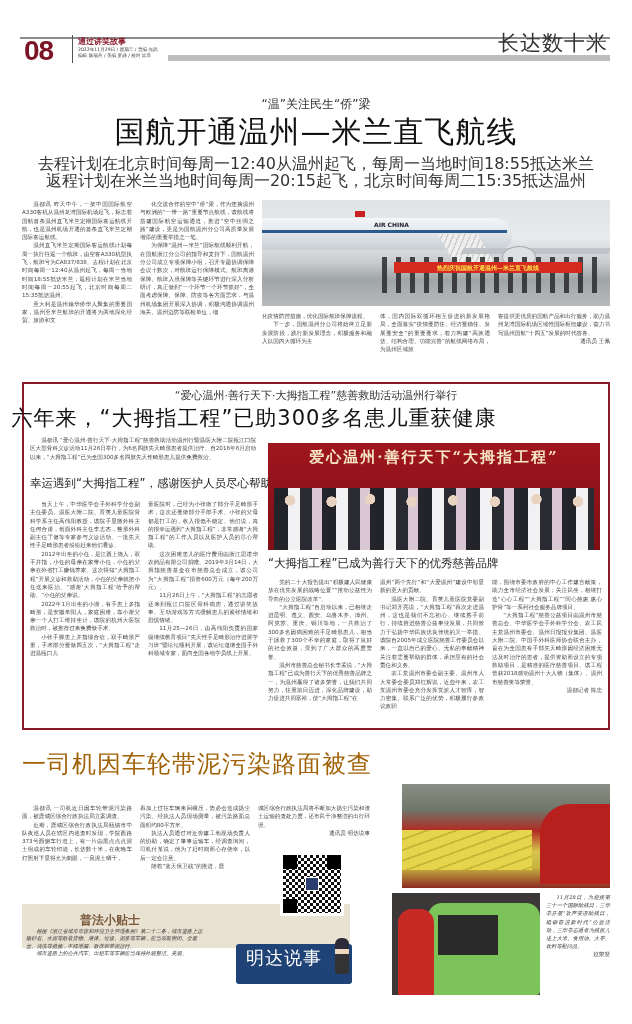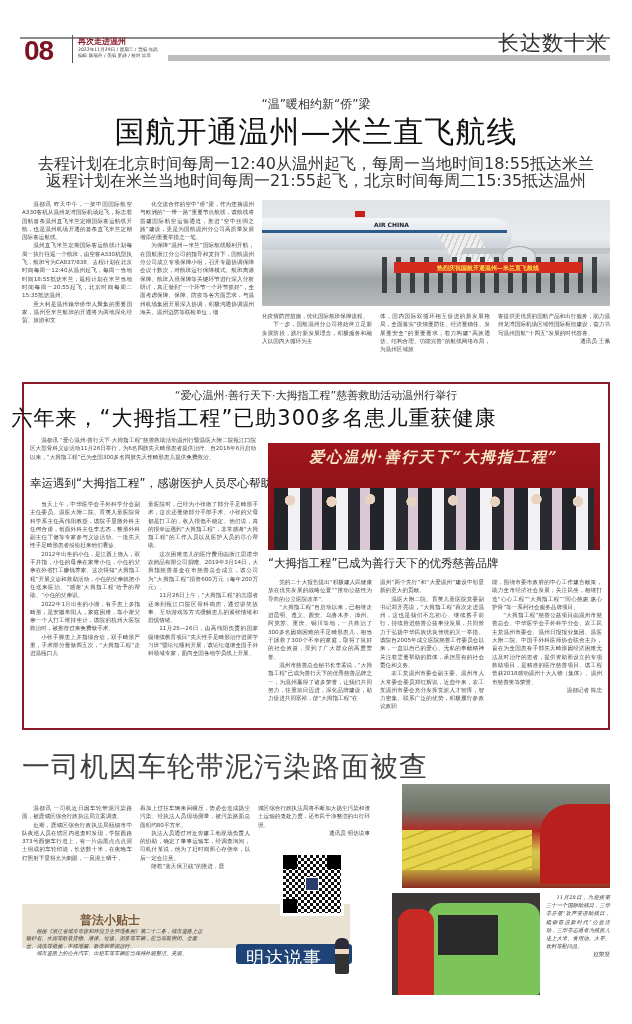--- a/index.html
+++ b/index.html
@@ -36,78 +36,78 @@
   .plane-flag { position: absolute; left: 93px; top: 11px; width: 10px; height: 6px; background: #c9211e; }
   .banner-red { position: absolute; left: 132px; top: 62px; width: 188px; height: 11px; background: #d52b1e; color: #ffe24a; font-size: 6px; font-weight: bold; text-align: center; line-height: 11px; }
   .people-row { position: absolute; left: 120px; top: 57px; width: 220px; height: 36px; background: repeating-linear-gradient(90deg, #2a2a2e 0 5px, transparent 5px 14px); opacity: .85; }
 
   .box2 { position: absolute; left: 22px; top: 382px; width: 588px; height: 348px; border: 2px solid #8a1a2a; }
   .kicker2 { position: absolute; left: 0; width: 632px; top: 388px; text-align: center; font-size: 11px; color: #333; }
   .headline2 { position: absolute; left: 0; width: 508px; top: 404px; text-align: center; font-size: 21px; color: #111; letter-spacing: 1px; }
   .subhead2 { position: absolute; font-size: 11.5px; color: #222; white-space: nowrap; }
 
   .charity-photo { left: 268px; top: 443px; width: 332px; height: 107px; background: linear-gradient(#a0161e, #7d0f15); }
-  .charity-title { position: absolute; left: 0; width: 100%; top: 5px; text-align: center; font-family: "DejaVu Serif", serif; font-style: italic; font-size: 15px; color: #f6e7c7; font-weight: bold; letter-spacing: 2px; }
+  .charity-title { position: absolute; left: 0; width: 100%; top: 5px; text-align: center; font-family: "DejaVu Serif", serif; font-size: 15px; color: #f6e7c7; font-weight: bold; letter-spacing: 2px; }
   .charity-sub { position: absolute; left: 0; width: 100%; top: 27px; text-align: center; font-size: 7px; color: #fff3d4; font-weight: bold; letter-spacing: 1px; }
   .charity-crowd { position: absolute; left: 6px; bottom: 0; width: 320px; height: 62px; background:
       radial-gradient(circle at 5% 20%, #e8d3c0 0 5px, transparent 5.5px),
       radial-gradient(circle at 18% 22%, #e8d3c0 0 5px, transparent 5.5px),
       radial-gradient(circle at 30% 18%, #e8d3c0 0 5px, transparent 5.5px),
       radial-gradient(circle at 43% 22%, #e8d3c0 0 5px, transparent 5.5px),
       radial-gradient(circle at 56% 20%, #e8d3c0 0 5px, transparent 5.5px),
       radial-gradient(circle at 69% 22%, #e8d3c0 0 5px, transparent 5.5px),
       radial-gradient(circle at 82% 18%, #e8d3c0 0 5px, transparent 5.5px),
       radial-gradient(circle at 95% 22%, #e8d3c0 0 5px, transparent 5.5px),
       repeating-linear-gradient(90deg, #23232a 0 14px, #f1f1f3 14px 26px, #2a2a33 26px 38px, #d9c7d4 38px 48px); }
 
-  .headline3 { position: absolute; left: 22px; top: 748px; font-size: 28px; color: #404040; letter-spacing: 1px; }
+  .headline3 { position: absolute; left: 22px; top: 748px; font-size: 24px; color: #a16207; letter-spacing: 1px; }
 
   .qr { position: absolute; left: 280px; top: 852px; width: 64px; height: 64px; background: #fff; padding: 3px; }
   .qr-inner { width: 100%; height: 100%; background:
       linear-gradient(#000,#000) 0 0/14px 14px no-repeat,
       linear-gradient(#000,#000) 100% 0/14px 14px no-repeat,
       linear-gradient(#000,#000) 0 100%/14px 14px no-repeat,
       repeating-conic-gradient(#111 0 25%, #fff 0 50%) 0 0/6px 6px; position: relative; }
   .qr-logo { position: absolute; left: 22px; top: 22px; width: 14px; height: 14px; background: #2c3e6e; border: 1px solid #fff; }
 
   .tips-box { position: absolute; left: 22px; top: 904px; width: 328px; height: 44px; background: #e9e1d2; }
   .tips-title { position: absolute; left: 80px; top: 912px; font-size: 12px; font-weight: bold; color: #7a5a3a; }
   .tips-text { position: absolute; left: 26px; top: 928px; width: 178px; font-family: "DejaVu Serif", serif; font-style: italic; font-size: 5.2px; line-height: 7.4px; color: #333; }
-  .mingda-logo { position: absolute; left: 236px; top: 944px; width: 116px; height: 20px; background: #1f4376; border-radius: 3px; color: #fff; font-size: 18px; line-height: 28px; padding-left: 10px; letter-spacing: 1px; }
+  .mingda-logo { position: absolute; left: 236px; top: 944px; width: 116px; height: 40px; background: #1f4376; border-radius: 3px; color: #fff; font-size: 18px; line-height: 28px; padding-left: 10px; letter-spacing: 1px; }
   .mingda-figure { position: absolute; left: 335px; top: 938px; width: 14px; height: 36px; background: linear-gradient(#2b2b3a 0 30%, #f0d9bf 30% 45%, #333 45%); border-radius: 6px 6px 2px 2px; }
 
   .market-photo { left: 402px; top: 784px; width: 208px; height: 104px; background: linear-gradient(180deg, #8a8f85 0%, #6f7568 25%, #b32a24 45%, #d7c44d 65%, #c8b540 80%, #8b2a23 100%); }
   .rice-bags { position: absolute; left: 0; top: 46px; width: 130px; height: 40px; background: repeating-linear-gradient(160deg, #e6d54c 0 8px, #c9b838 8px 10px); }
   .vol-red { position: absolute; right: 0; top: 20px; width: 70px; height: 80px; background: #b8201e; border-radius: 30px 0 0 0; }
   .car-photo { left: 392px; top: 893px; width: 148px; height: 102px; background: #3d3838; }
   .car-body { position: absolute; left: 36px; top: 10px; width: 112px; height: 92px; background: #7cc35a; border-radius: 14px 14px 4px 4px; }
   .car-window { position: absolute; left: 46px; top: 22px; width: 60px; height: 40px; background: #2a2a2a; }
   .person-red { position: absolute; left: 6px; top: 16px; width: 36px; height: 86px; background: #c72a25; border-radius: 14px 14px 0 0; }
   .car-caption { position: absolute; left: 546px; top: 893px; width: 64px; font-family: "DejaVu Serif", serif; font-style: italic; font-size: 5.2px; line-height: 8.2px; color: #333; text-align: justify; }
 </style>
 </head>
 <body>
 
 <div class="topline"></div>
 <div class="masthead">
   <div class="page-num">08</div>
   <div class="mast-divider"></div>
-  <div class="paper-name">再次走进温州</div>
+  <div class="paper-name">通过讲笑故事</div>
   <div class="paper-meta">
     <div>2022年11月29日 / 星期二 / 责编 光武</div>
     <div>编辑 陈瑞丹 / 美编 罗静 / 校对 涂幸</div>
   </div>
   <div class="mast-bar"></div>
   <div class="section-title">长达数十米</div>
 </div>
 
-<div class="kicker1">“温”暖相约新“侨”梁</div>
+<div class="kicker1">“温”关注民生“侨”梁</div>
 <div class="headline1">国航开通温州—米兰直飞航线</div>
 <div class="subhead1 a">去程计划在北京时间每周一12:40从温州起飞，每周一当地时间18:55抵达米兰</div>
-<div class="subhead1 b">返程计划在米兰当地时间每周一21:55起飞，北京时间每周二15:35抵达温州</div>
+<div class="subhead1 b">返程计划在米兰当地时间每周一20:15起飞，北京时间每周二15:35抵达温州</div>
 
 <div class="col" style="left:22px; top:200px; width:110px; height:176px;">
   <p>温都讯 昨天中午，一架中国国际航空A330客机从温州龙湾国际机场起飞，标志着国航首条温州直飞米兰定期国际客运航线开航，也是温州机场开通的首条直飞米兰定期国际客运航线。</p>
   <p>温州直飞米兰定期国际客运航线计划每周一执行往返一个航班，由空客A330机型执飞，航班号为CA837/838。去程计划在北京时间每周一12:40从温州起飞，每周一当地时间18:55抵达米兰；返程计划在米兰当地时间每周一20:55起飞，北京时间每周二15:35抵达温州。</p>
   <p>意大利是温州籍华侨华人聚集的重要国家，温州至米兰航班的开通将为两地深化经贸、旅游和文</p>
 </div>
 <div class="col" style="left:140px; top:200px; width:114px; height:176px;">
   <p>化交流合作的空中“侨”梁，作为连接温州与欧洲的“一带一路”重要节点航线，该航线将搭建国际航空运输通道，推进“空中丝绸之路”建设，更是为国航温州分公司高质量发展增添的重要举措之一笔。</p>
   <p>为保障“温州—米兰”国际航线顺利开航，在国航浙江分公司的指导和支持下，国航温州分公司成立专项保障小组，召开专题协调保障会议十数次，对航班运行保障模式、航班离港保障、航班入境保障等关键环节进行深入分析研讨，真正做到“一个环节一个环节抓好”，全面考虑保障、保障、防疫等各方面需求，与温州机场集团开展深入协调，积极沟通协调温州海关、温州边防等联检单位，细</p>
 </div>

